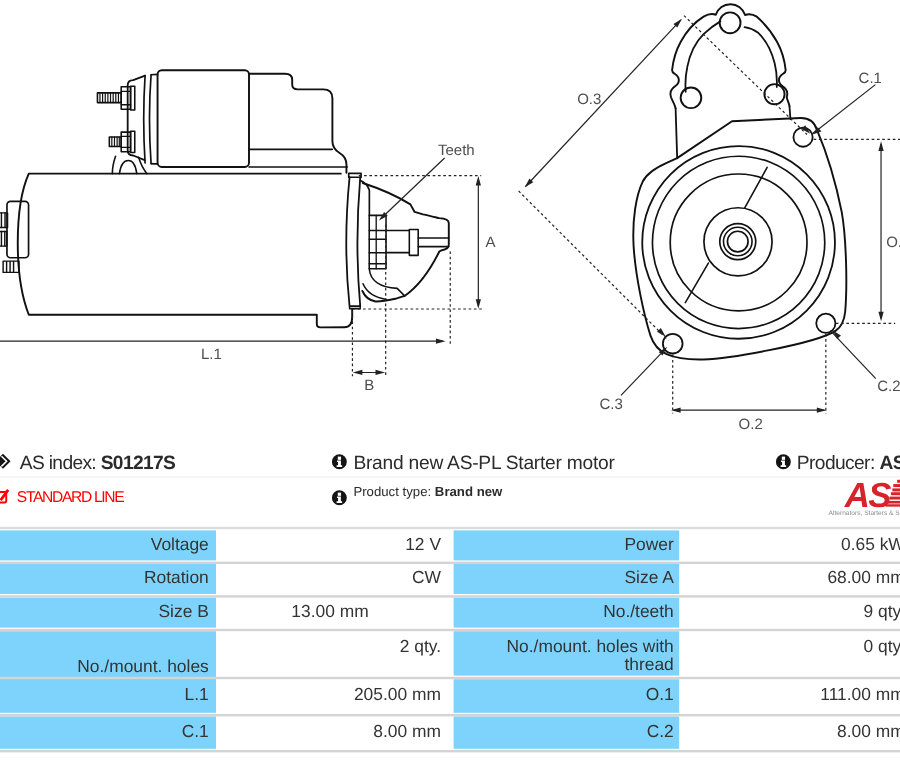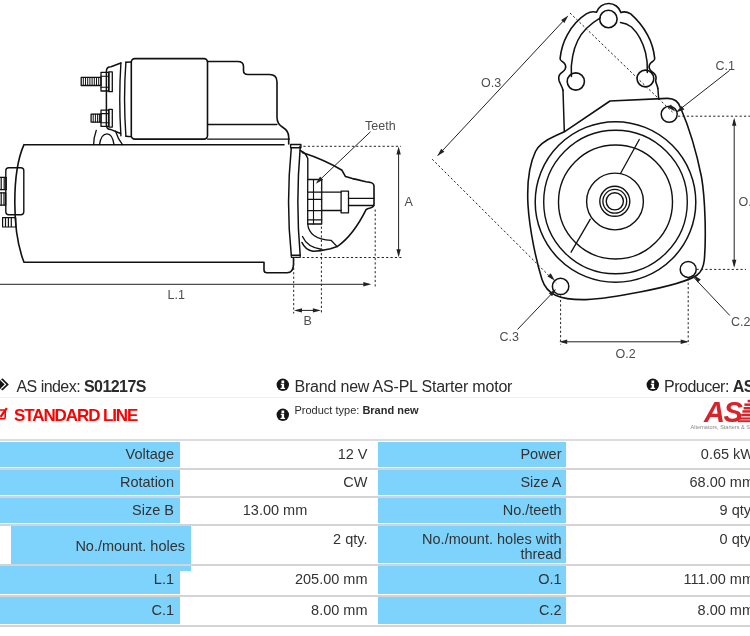--- a/index.html
+++ b/index.html
@@ -182,21 +182,21 @@
       <rect x="5.5" y="2.5" width="2.7" height="2.7"></rect>
 <path d="M 4.5,11.1 L 9.1,11.1 L 9.1,9.8 L 8.1,9.8 L 8.1,5.7 L 4.8,5.7 L 4.8,7 L 5.7,7 L 5.7,9.8 L 4.5,9.8 Z"></path>
     </g>
 </svg>
 <div class="info" style="left:664px;top:378px;letter-spacing:-0.5px;">Producer: <b>AS-PL</b></div>
 <div class="sep" style="top:397px;"></div>
 <svg style="position:absolute;left:0;top:405px" width="16" height="16" viewBox="0 0 16 16">
 <rect x="-6" y="5" width="11.2" height="8.8" rx="1.5" fill="none" stroke="#f00" stroke-width="1.6"></rect>
 <path d="M 0.5,11.9 L 6.8,3.2" fill="none" stroke="#f00" stroke-width="2.3"></path>
 </svg>
-<div style="position:absolute;left:14px;top:405.5px;font-size:17px;letter-spacing:-1.1px;font-weight:bold;color:#f00;white-space:nowrap;">STANDARD LINE</div>
+<div style="position:absolute;left:14px;top:405.5px;font-size:13px;letter-spacing:-1.1px;font-weight:normal;color:#f00;white-space:nowrap;">STANDARD LINE</div>
 <svg style="position:absolute;left:276.3px;top:407.7px" width="14" height="14" viewBox="0 0 14 14">
 <circle cx="6.8" cy="6.8" r="6.2" fill="#141414"></circle>
 <g fill="#fff">
       <rect x="5.5" y="2.5" width="2.7" height="2.7"></rect>
 <path d="M 4.5,11.1 L 9.1,11.1 L 9.1,9.8 L 8.1,9.8 L 8.1,5.7 L 4.8,5.7 L 4.8,7 L 5.7,7 L 5.7,9.8 L 4.5,9.8 Z"></path>
     </g>
 </svg>
 <div class="info" style="left:294.5px;top:403.5px;font-size:11px;letter-spacing:0;">Product type: <b>Brand new</b></div>
 
 <svg style="position:absolute;left:680px;top:391px" width="70" height="42" viewBox="0 0 70 42">
@@ -219,21 +219,21 @@
     <div class="cell glab" style="left:377.5px;top:442px;width:184px;height:20.5px;padding-right:4.5px;padding-top:4.5px;line-height:15.5px;">Power</div>
     <div class="cell" style="left:568px;top:442px;width:186px;height:20.5px;padding-right:8px;padding-top:4.5px;line-height:15.5px;">0.65 kW</div>
     <div class="cell glab" style="left:0px;top:470px;width:174px;height:20.5px;padding-right:6px;padding-top:4.5px;line-height:15.5px;">Rotation</div>
     <div class="cell" style="left:182.5px;top:470px;width:185px;height:20.5px;padding-right:8px;padding-top:4.5px;line-height:15.5px;">CW</div>
     <div class="cell glab" style="left:377.5px;top:470px;width:184px;height:20.5px;padding-right:4.5px;padding-top:4.5px;line-height:15.5px;">Size A</div>
     <div class="cell" style="left:568px;top:470px;width:186px;height:20.5px;padding-right:8px;padding-top:4.5px;line-height:15.5px;">68.00 mm</div>
     <div class="cell glab" style="left:0px;top:498px;width:174px;height:20.5px;padding-right:6px;padding-top:4.5px;line-height:15.5px;">Size B</div>
     <div class="cell" style="left:182.5px;top:498px;width:185px;height:20.5px;padding-right:8px;padding-top:4.5px;line-height:15.5px;text-align:center;">13.00 mm</div>
     <div class="cell glab" style="left:377.5px;top:498px;width:184px;height:20.5px;padding-right:4.5px;padding-top:4.5px;line-height:15.5px;">No./teeth</div>
     <div class="cell" style="left:568px;top:498px;width:186px;height:20.5px;padding-right:8px;padding-top:4.5px;line-height:15.5px;">9 qty.</div>
-    <div class="cell glab" style="left:0px;top:526px;width:174px;height:31.5px;padding-right:6px;padding-top:13px;line-height:15.5px;margin-left:11px;">No./mount. holes</div>
+    <div class="cell glab" style="left:0px;top:526px;width:174px;height:31.5px;padding-right:6px;padding-top:23px;line-height:15.5px;">No./mount. holes</div>
     <div class="cell" style="left:182.5px;top:526px;width:185px;height:31.5px;padding-right:8px;padding-top:5.5px;line-height:15.5px;">2 qty.</div>
     <div class="cell glab" style="left:377.5px;top:526px;width:184px;height:31.5px;padding-right:4.5px;padding-top:5.5px;line-height:15.5px;">No./mount. holes with<br>thread</div>
     <div class="cell" style="left:568px;top:526px;width:186px;height:31.5px;padding-right:8px;padding-top:5.5px;line-height:15.5px;">0 qty.</div>
     <div class="cell glab" style="left:0px;top:566px;width:174px;height:22px;padding-right:6px;padding-top:6px;line-height:15.5px;">L.1</div>
     <div class="cell" style="left:182.5px;top:566px;width:185px;height:22px;padding-right:8px;padding-top:6px;line-height:15.5px;">205.00 mm</div>
     <div class="cell glab" style="left:377.5px;top:566px;width:184px;height:22px;padding-right:4.5px;padding-top:6px;line-height:15.5px;">O.1</div>
     <div class="cell" style="left:568px;top:566px;width:186px;height:22px;padding-right:8px;padding-top:6px;line-height:15.5px;">111.00 mm</div>
     <div class="cell glab" style="left:0px;top:597px;width:174px;height:21.5px;padding-right:6px;padding-top:5.5px;line-height:15.5px;">C.1</div>
     <div class="cell" style="left:182.5px;top:597px;width:185px;height:21.5px;padding-right:8px;padding-top:5.5px;line-height:15.5px;">8.00 mm</div>
     <div class="cell glab" style="left:377.5px;top:597px;width:184px;height:21.5px;padding-right:4.5px;padding-top:5.5px;line-height:15.5px;">C.2</div>

